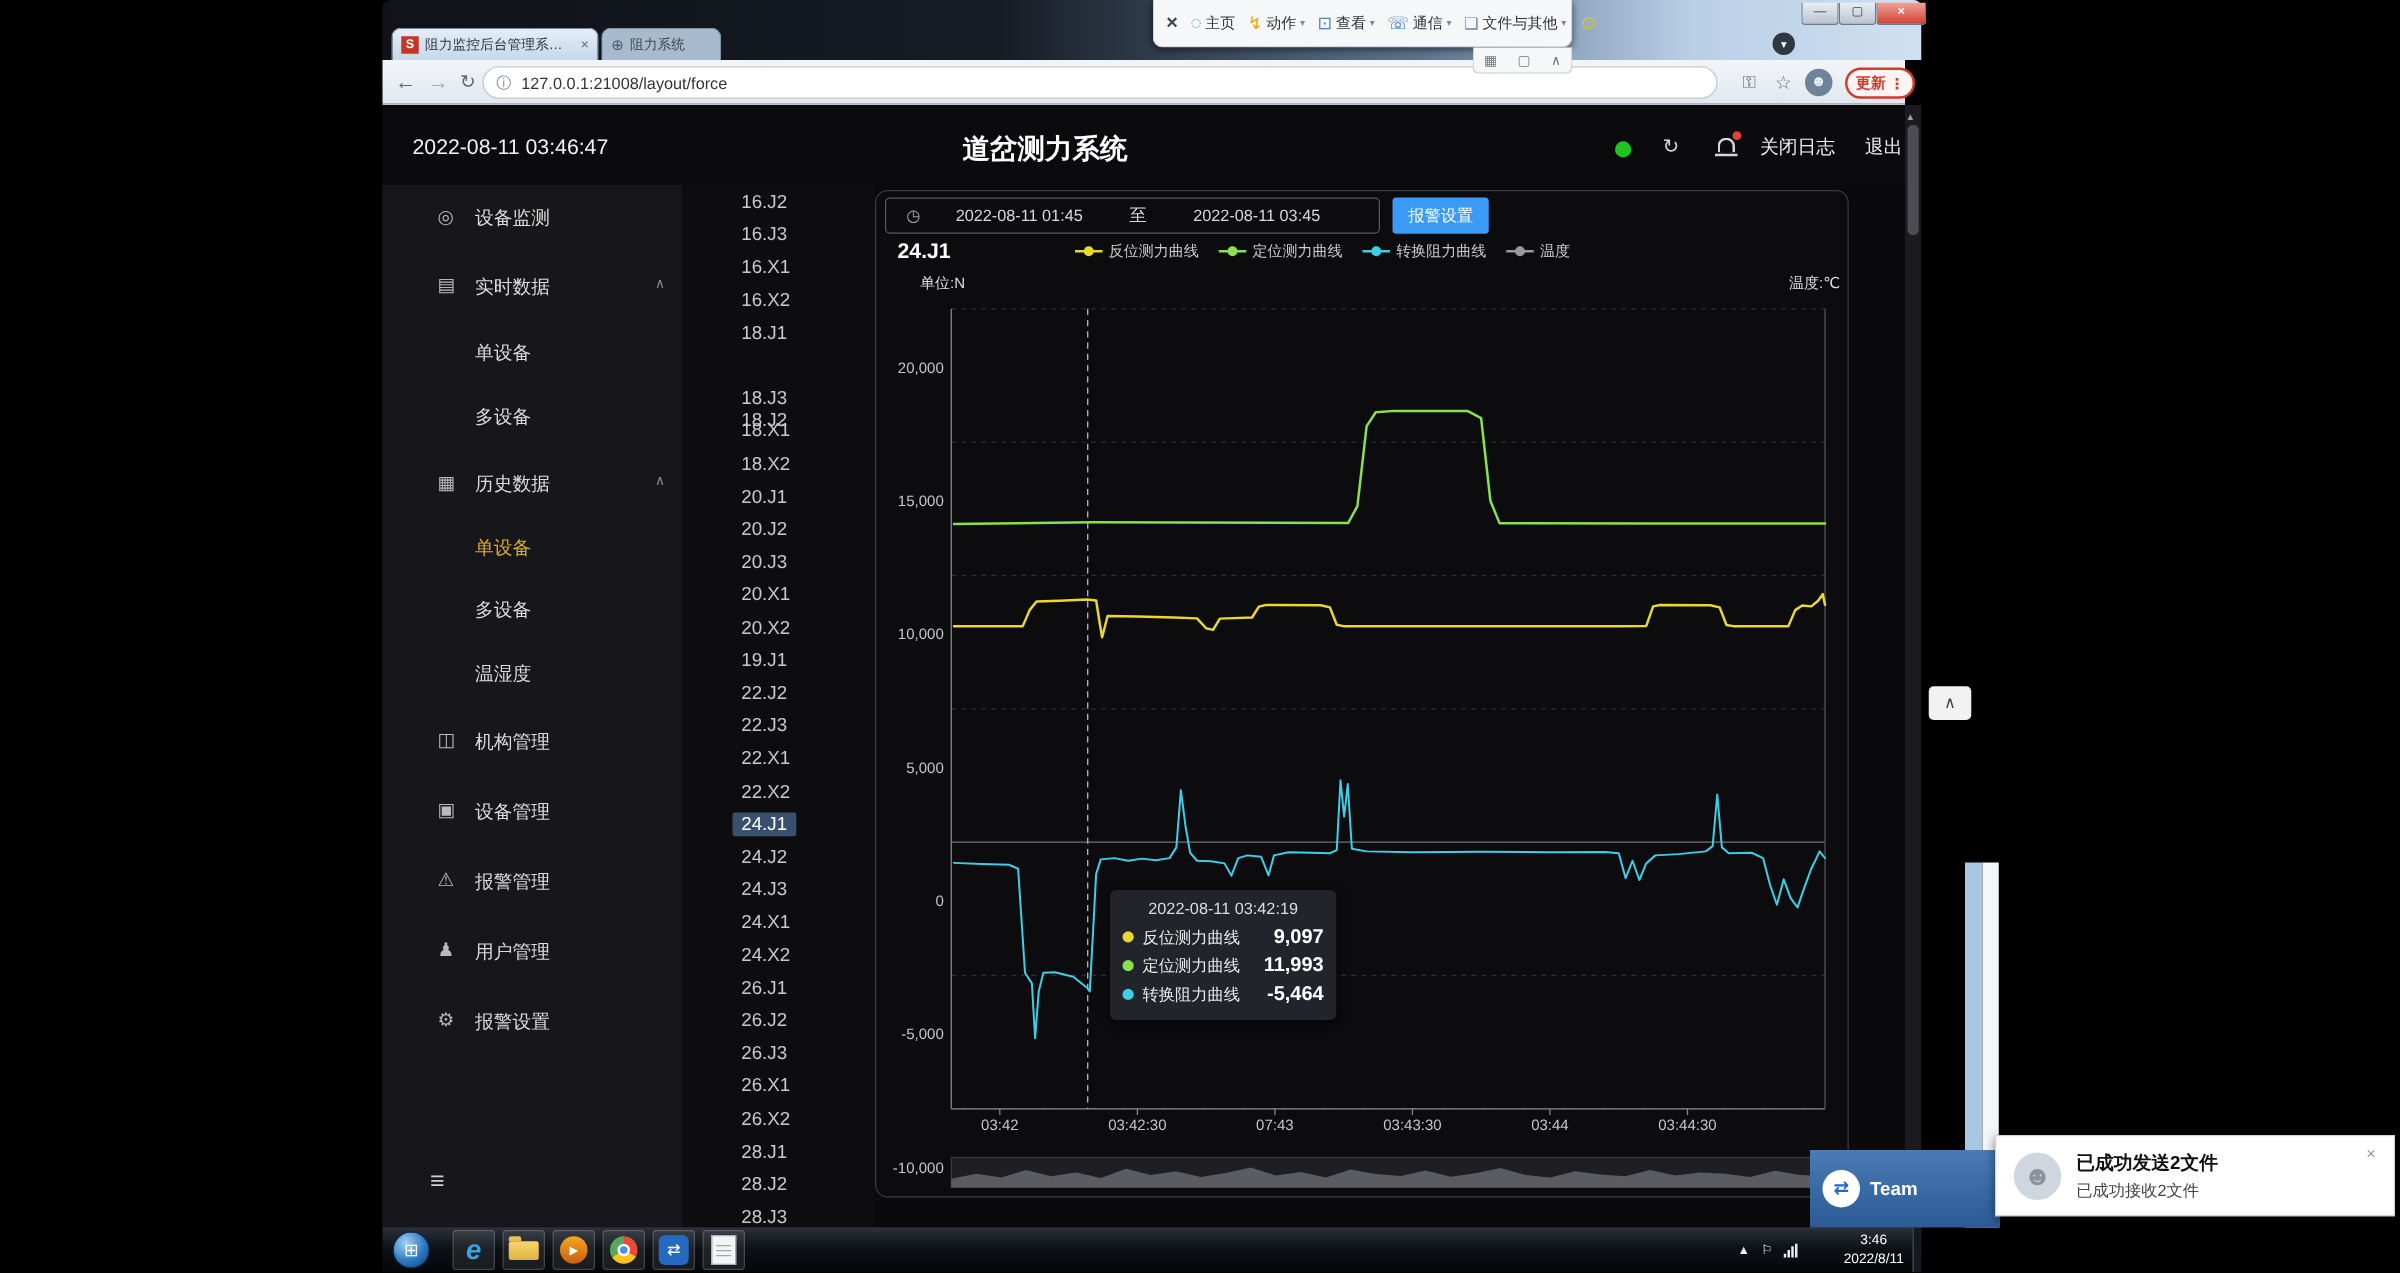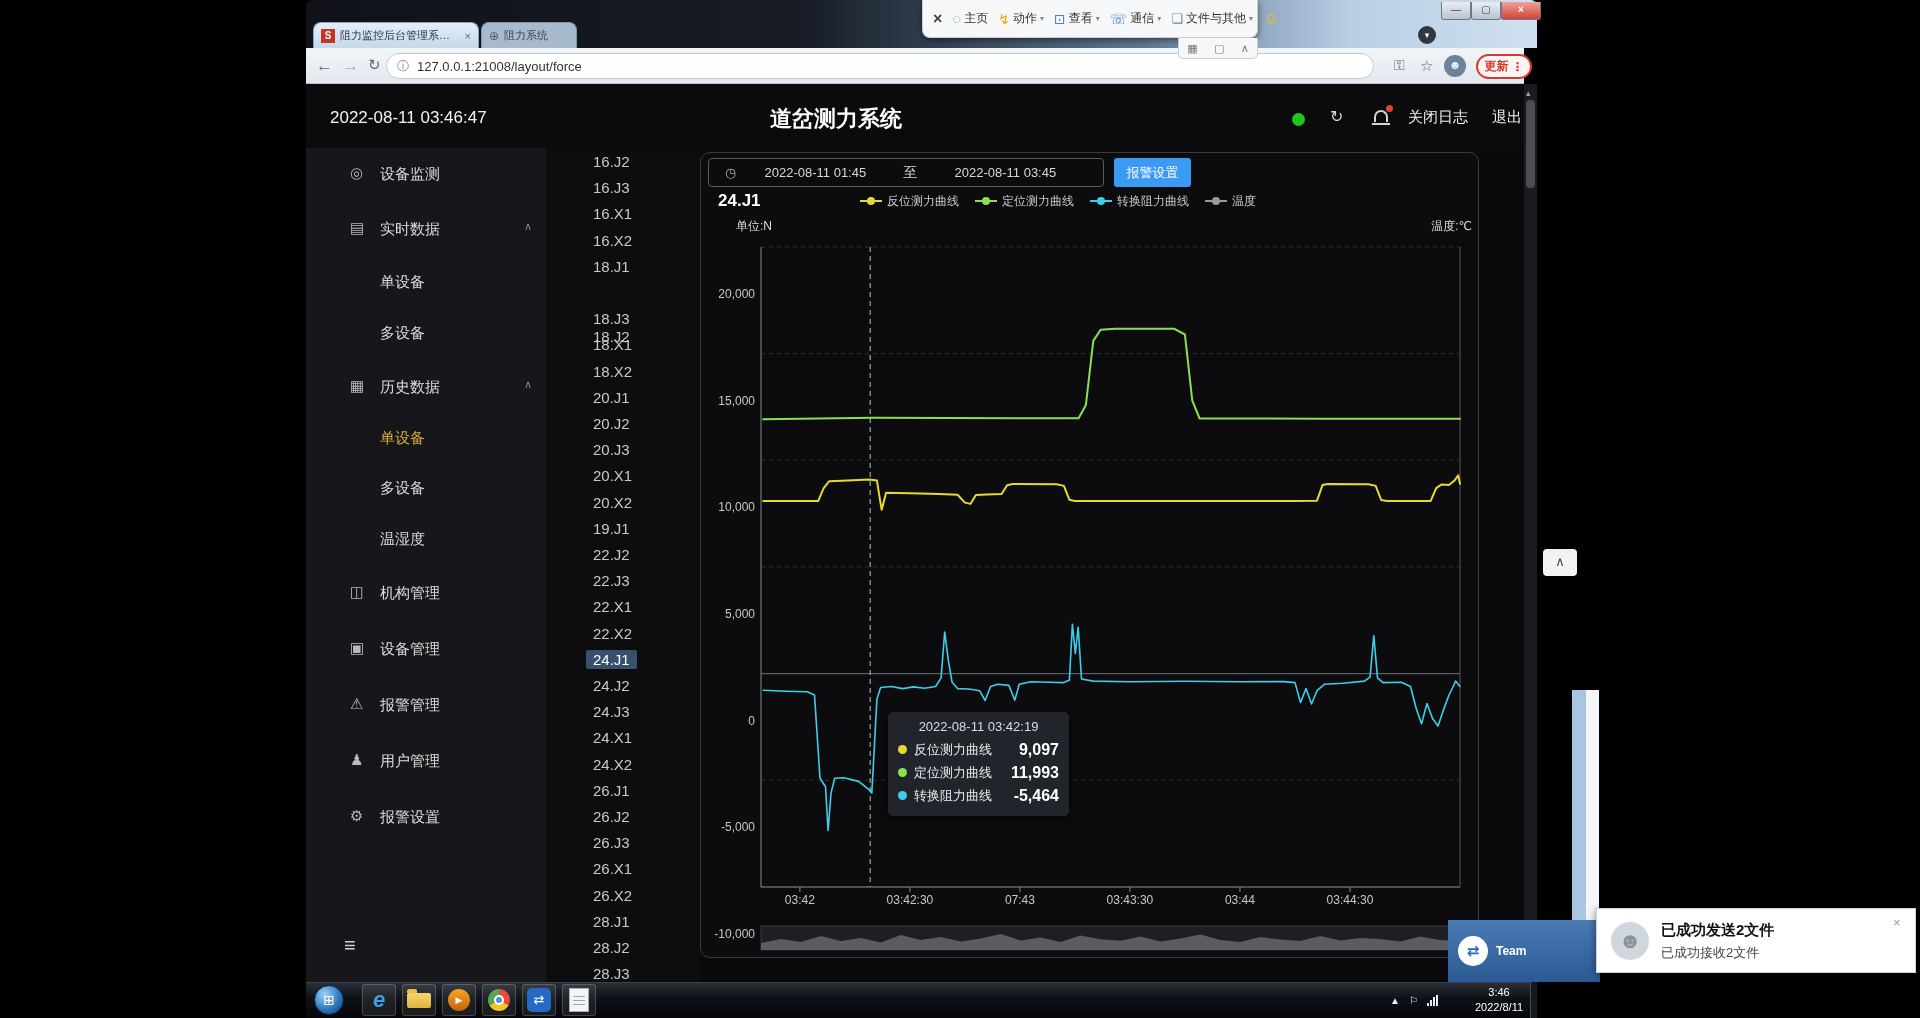--- a/index.html
+++ b/index.html
@@ -118,21 +118,21 @@
     text-align:center; font-size:13px; color:#444; line-height:25px; z-index:30; }
 
   
   #side-strip-blue { left:1572px; top:690px; width:14px; height:292px; background:#a8c6e2; z-index:25; }
   #side-strip-white { left:1586px; top:690px; width:13px; height:292px; background:#f4f6f8; z-index:25; }
   #tv-fragment { left:1448px; top:920px; width:152px; height:62px;
     background:linear-gradient(#4a7bb5,#2b5a94); display:flex; align-items:center; gap:8px;
     padding-left:10px; z-index:26; }
   #tv-frag-logo { width:30px; height:30px; border-radius:50%; background:#fff; color:#2569c3;
     font-size:15px; font-weight:bold; text-align:center; line-height:30px; }
-  #tv-frag-text { color:#fff; font-size:12px; font-weight:bold; }
+  #tv-frag-text { color:#fff; font-size:15px; font-weight:bold; }
   #toast { left:1596px; top:908px; width:320px; height:65px; background:#fff; border:1px solid #d0d3d8;
     box-shadow:0 2px 8px rgba(0,0,0,.5); z-index:28; }
   #toast-avatar { left:14px; top:13px; width:38px; height:38px; border-radius:50%; background:#cfd6dd;
     color:#8a939c; font-size:22px; text-align:center; line-height:38px; position:absolute; }
   #toast-line1 { position:absolute; left:64px; top:12px; font-size:15px; font-weight:bold; color:#111; }
   #toast-line2 { position:absolute; left:64px; top:35px; font-size:13px; color:#444; }
   #toast-close { position:absolute; left:296px; top:6px; font-size:13px; color:#999; }
 
   
   #taskbar { left:306px; top:982px; width:1231px; height:36px;

